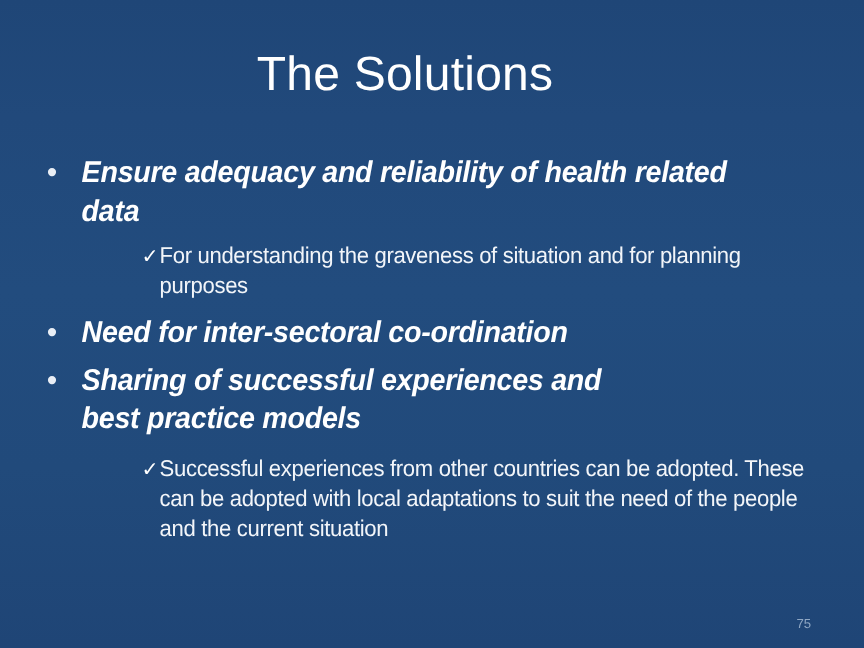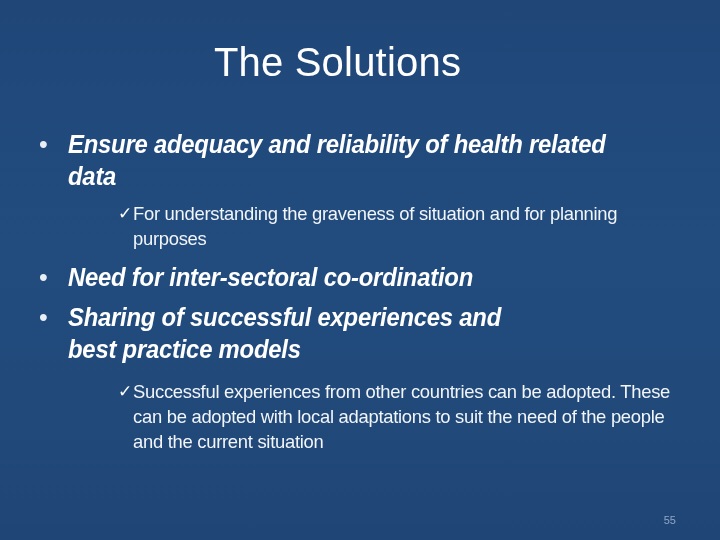--- a/index.html
+++ b/index.html
@@ -162,15 +162,15 @@
 best practice models</span>
     </div>
 
     <div class="sub-row sub-b2">
       <span class="sub-marker">✓</span>
       <span class="sub-text">Successful experiences from other countries can be adopted. These can be adopted with local adaptations to suit the need of the people and the current situation</span>
     </div>
 
   </div>
 
-  <div class="page-number">55</div>
+  <div class="page-number">75</div>
 
 </div>
 
 </body></html>

